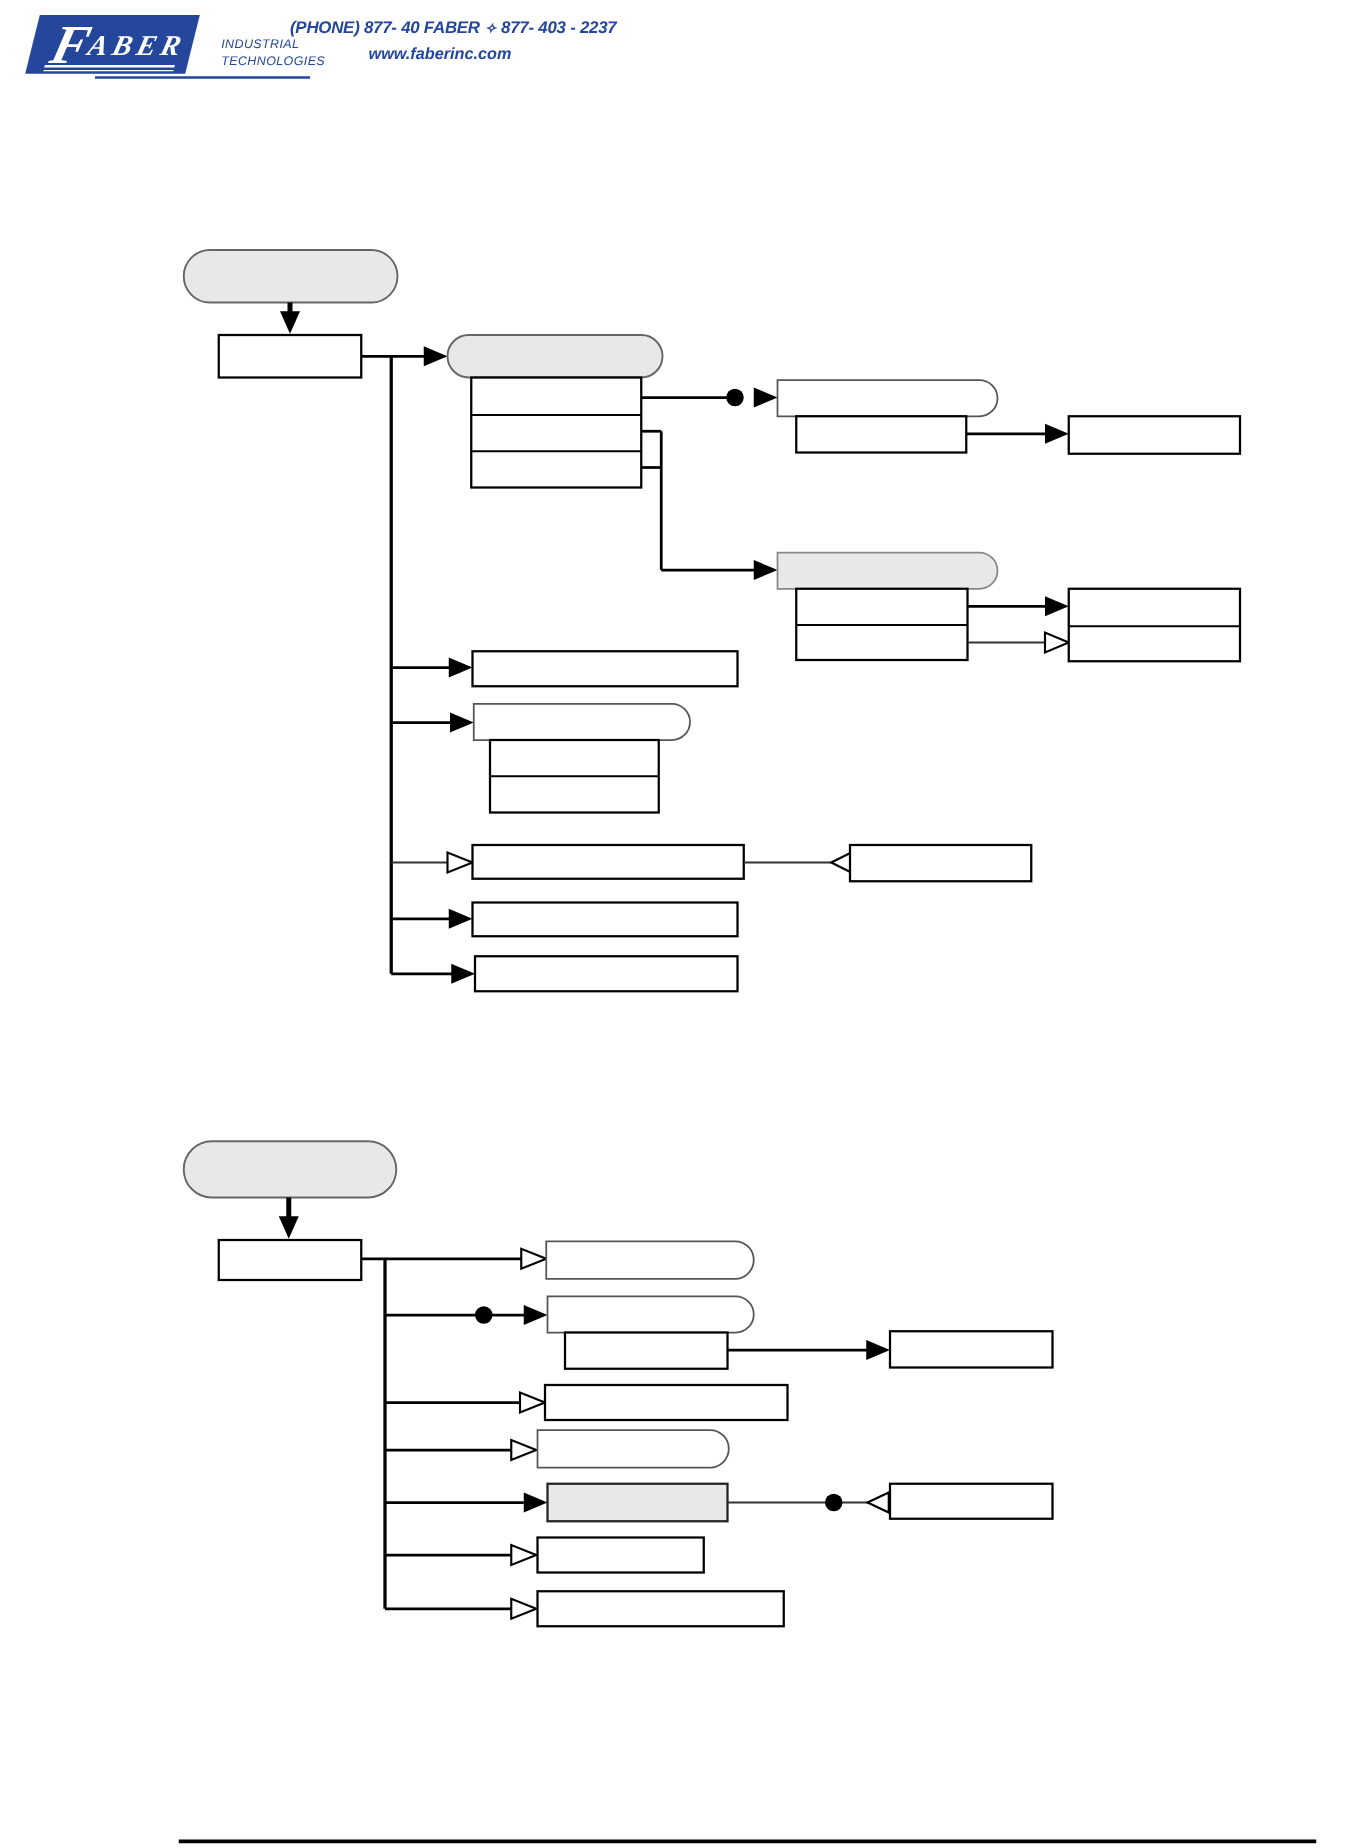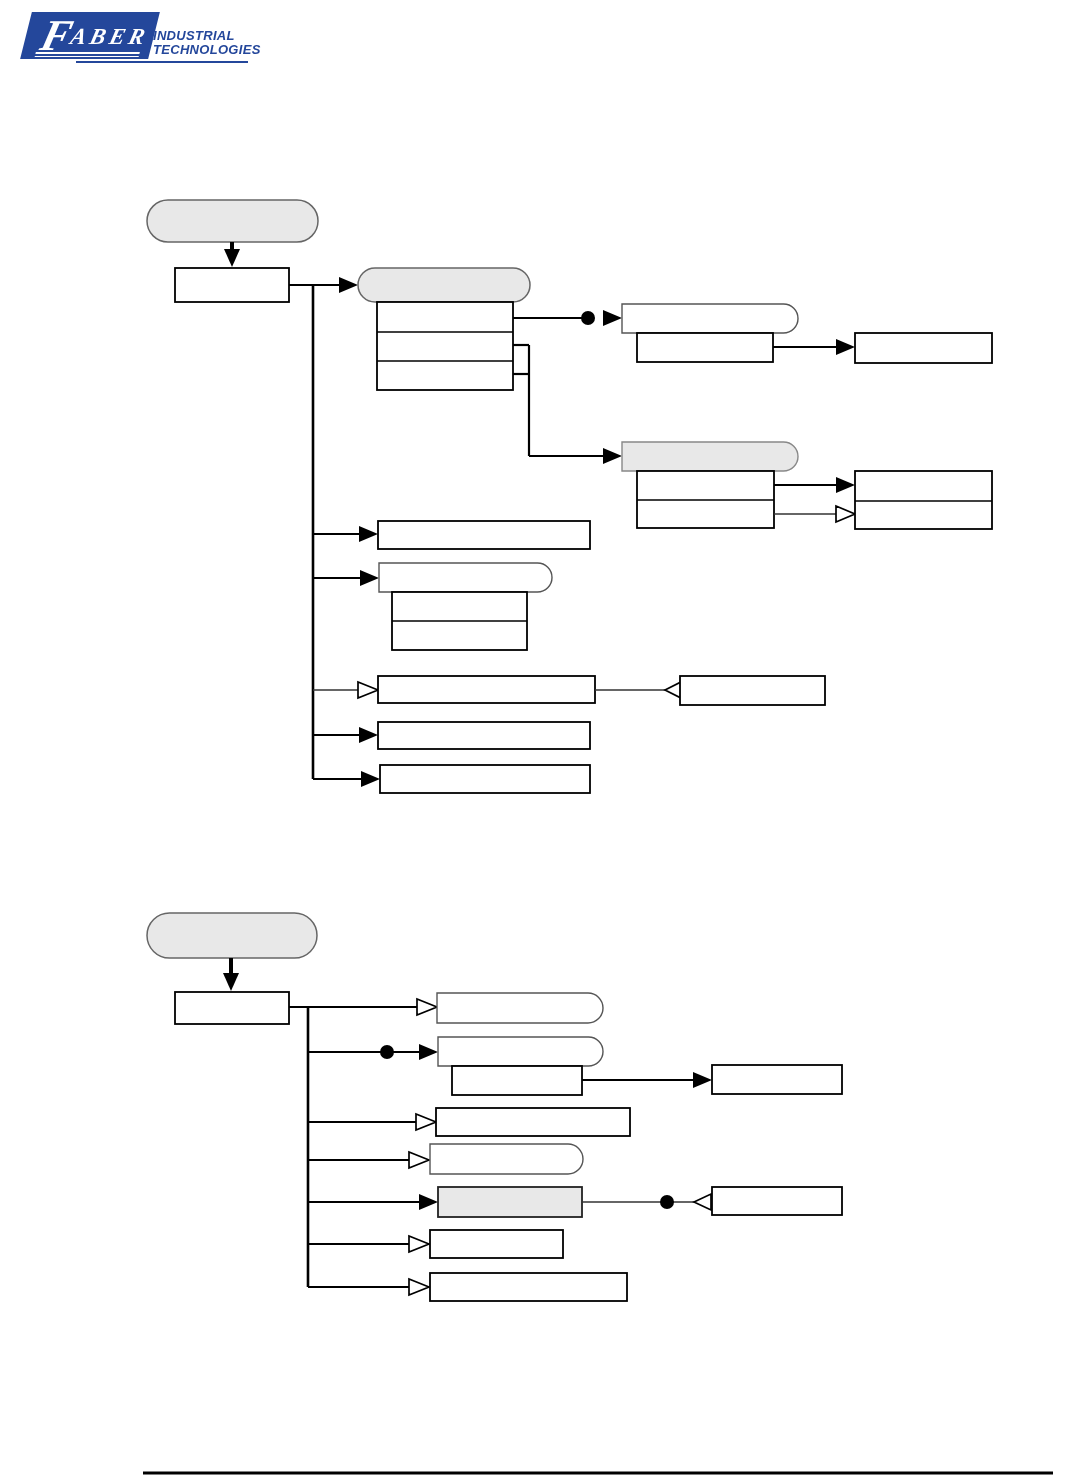--- a/index.html
+++ b/index.html
@@ -9,22 +9,22 @@
   
   .logo-wrap{position:absolute;left:18px;top:8px;width:450px;height:60px;}
   .logo-plate{position:absolute;left:8px;top:4px;width:128px;height:47px;
               background:var(--brand-blue,#24479b);transform:skewX(-14deg);}
   .logo-text{position:absolute;left:16px;top:2px;color:#fff;white-space:nowrap;
              font-family:"Liberation Serif",serif;font-style:italic;font-weight:bold;}
   .logo-initial{font-size:44px;line-height:44px;vertical-align:-6px;}
   .logo-rest{font-size:23px;letter-spacing:4px;}
   .logo-stripe-white{position:absolute;left:14px;top:40px;width:104px;height:2px;background:#fff;}
   .logo-stripe-white2{position:absolute;left:14px;top:44px;width:104px;height:1px;background:#fff;}
-  .tagline{position:absolute;left:135px;top:21px;color:var(--brand-blue,#24479b);
-           font-style:italic;font-size:13px;line-height:14px;letter-spacing:0.3px;font-weight:bold;}
+  .tagline{position:absolute;left:159px;top:21px;color:var(--brand-blue,#24479b);
+           font-style:italic;font-size:10px;line-height:14px;letter-spacing:0.3px;}
   .tagline-rule{position:absolute;left:58px;top:53px;width:172px;height:2px;
                 background:var(--brand-blue,#24479b);}
   .contact{position:absolute;left:232px;top:14px;width:240px;text-align:center;
            color:var(--brand-blue,#24479b);font-weight:bold;font-style:italic;}
   .phone-line{font-size:13.5px;white-space:nowrap;letter-spacing:-0.2px;}
   .phone-sep{font-size:11px;padding:0 4px;}
   .website{font-size:13px;margin-top:6px;}
 
   
   svg{position:absolute;left:0;top:0;}
@@ -54,20 +54,24 @@
       <div class="logo-stripe-white"></div>
       <div class="logo-stripe-white2"></div>
     </div>
     <div class="tagline">
       <div>INDUSTRIAL</div>
       <div>TECHNOLOGIES</div>
     </div>
     <div class="tagline-rule"></div>
   </div>
 
+  <div class="contact">
+    <div class="phone-line"><span>(PHONE) 877- 40 FABER</span><span class="phone-sep">✧</span><span>877- 403 - 2237</span></div>
+    <div class="website">www.faberinc.com</div>
+  </div>
 
   <svg width="1083" height="1478" viewBox="0 0 1083 1478">
 
     <g>
 
       <rect class="terminal" x="147" y="200" width="171" height="42" rx="21" ry="21" fill="#e8e8e8"></rect>
 
       <line class="lnshaft" x1="232" y1="242" x2="232" y2="252"></line>
       <polygon class="ah" points="232,267 224,249 240,249"></polygon>
 

